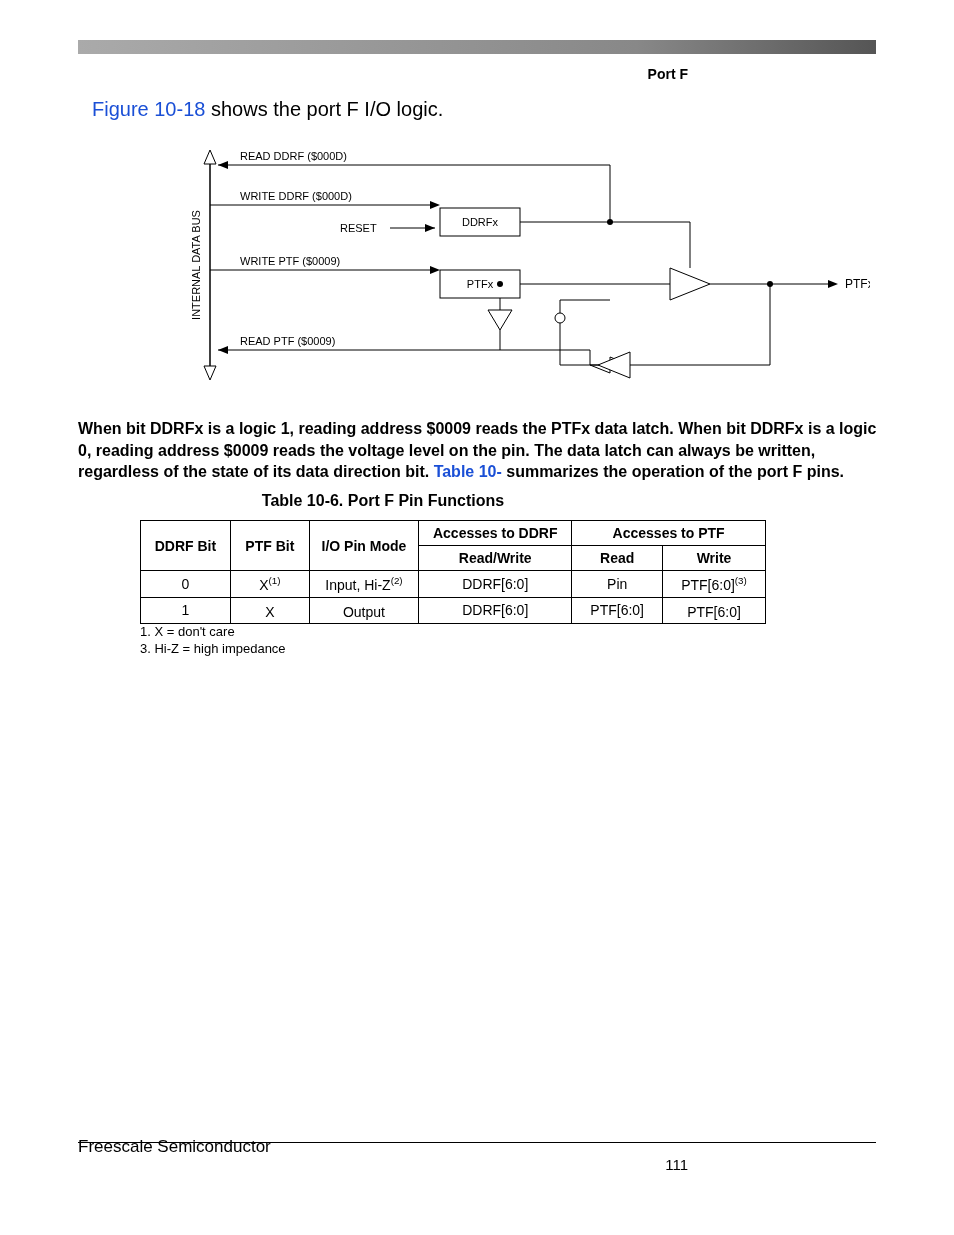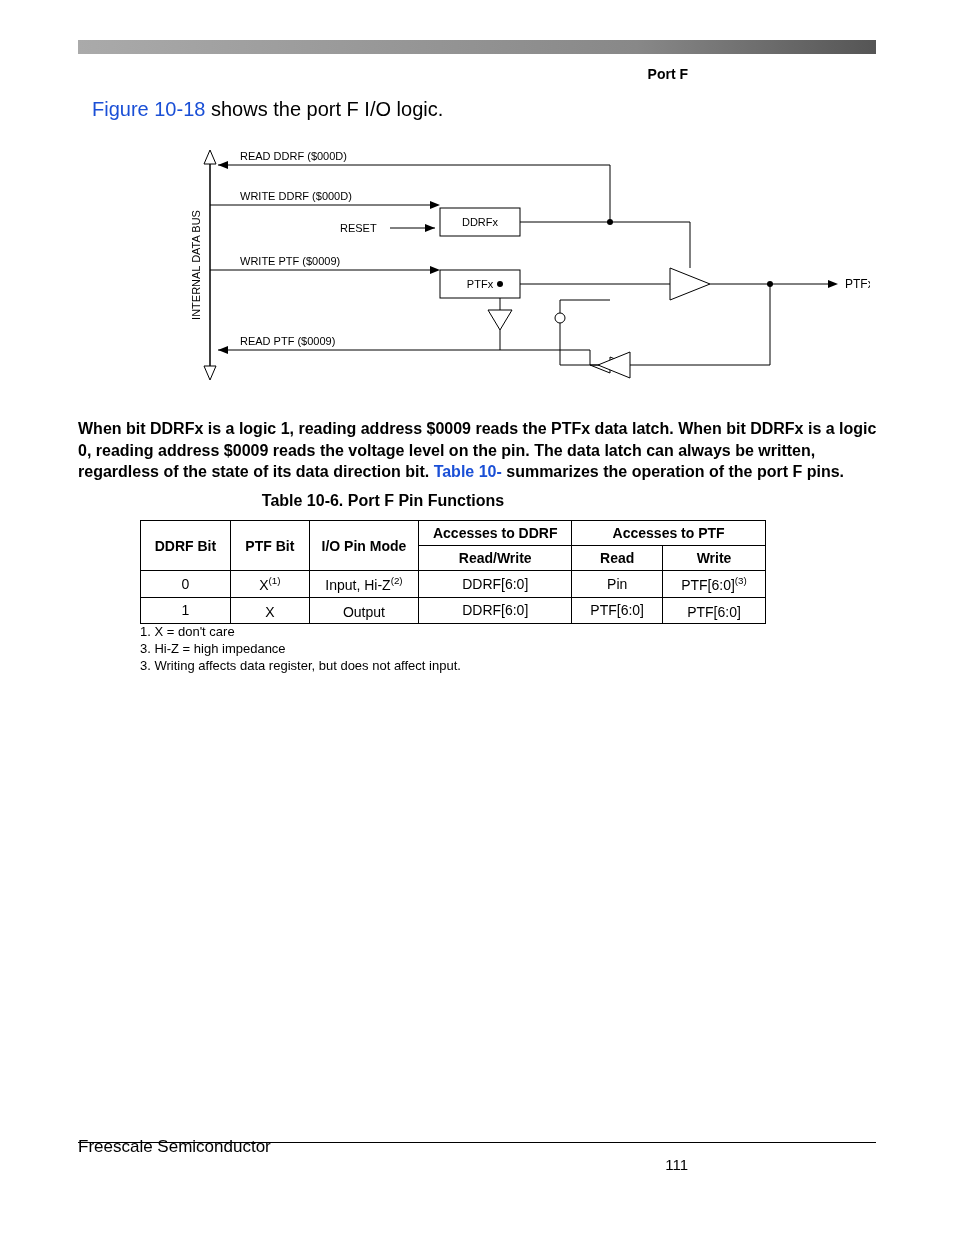--- a/index.html
+++ b/index.html
@@ -245,19 +245,18 @@
       <td>DDRF[6:0]</td>
       <td>PTF[6:0]</td>
       <td><span>PTF[6:0]</span><sup></sup></td>
     </tr>
   </tbody>
     </table>
 
   <div class="footnotes">
     <div>1. X = don't care</div>
     <div>3. Hi-Z = high impedance</div>
-    <div>3. Writing affects data register, but does not affect input.</div>
   </div>
 
   <div class="footer-line"></div>
   <div class="footer-left">Freescale Semiconductor</div>
   <div class="footer-right">111</div>
 </div>
 
 </body></html>

